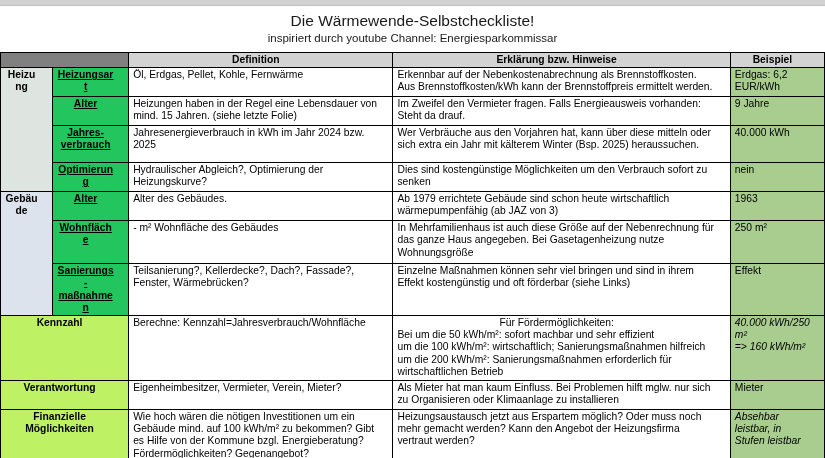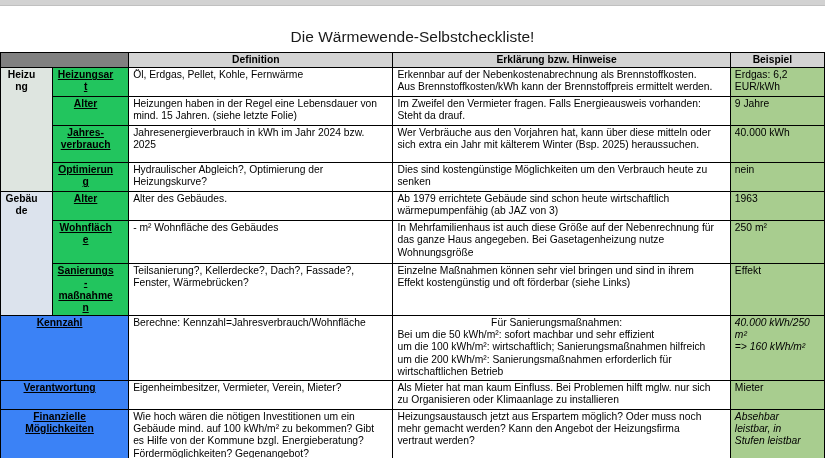--- a/index.html
+++ b/index.html
@@ -21,21 +21,21 @@
     background: #ffffff;
     overflow: hidden;
   }
   .topbar {
     height: 5px;
     background: #d2d2d2;
     border-bottom: 1px solid #c0c0c0;
   }
   .title-block {
     text-align: center;
-    padding-top: 21px;
+    padding-top: 5px;
   }
   .doc-title {
     font-size: 15.5px;
     line-height: 19px;
     font-weight: 400;
     color: #1a1a1a;
   }
   .doc-subtitle {
     font-size: 11.5px;
     line-height: 15px;
@@ -75,21 +75,21 @@
   
   .grp {
     text-align: center;
     vertical-align: middle;
     font-weight: bold;
     font-size: 11px;
     line-height: 13px;
   }
   .grp-heizung { background: #dee5e0; }
   .grp-gebaeude { background: #dce3ed; }
-  .grp-green { background: #3b82f6; text-decoration: underline; }
+  .grp-green { background: #bef264; }
   
   .sub {
     text-align: center;
     vertical-align: middle;
     font-weight: bold;
     font-size: 10.5px;
     line-height: 12.5px;
     background: #22c55e;
     text-decoration: underline;
   }
@@ -113,20 +113,21 @@
 </style>
 </head>
 <body>
 
 <div class="page">
 
   <div class="topbar"></div>
 
   <div class="title-block">
     <div class="doc-title">Die Wärmewende-Selbstcheckliste!</div>
+    <div class="doc-subtitle">inspiriert durch youtube Channel: Energiesparkommissar</div>
   </div>
 
   <table class="checklist">
     <colgroup>
       <col style="width:52px">
       <col style="width:76px">
       <col style="width:264px">
       <col style="width:337px">
       <col style="width:94px">
     </colgroup>
@@ -155,21 +156,21 @@
       </tr>
       <tr>
         <td class="sub" style="height:34px">Jahres-<br>verbrauch</td>
         <td class="body-cell">Jahresenergieverbrauch in kWh im Jahr 2024 bzw. 2025</td>
         <td class="body-cell">Wer Verbräuche aus den Vorjahren hat, kann über diese mitteln oder sich extra ein Jahr mit kälterem Winter (Bsp. 2025) heraussuchen.</td>
         <td class="example">40.000 kWh</td>
       </tr>
       <tr>
         <td class="sub" style="height:26px">Optimierung</td>
         <td class="body-cell">Hydraulischer Abgleich?, Optimierung der Heizungskurve?</td>
-        <td class="body-cell">Dies sind kostengünstige Möglichkeiten um den Verbrauch heute zu senken</td>
+        <td class="body-cell">Dies sind kostengünstige Möglichkeiten um den Verbrauch sofort zu senken</td>
         <td class="example">nein</td>
       </tr>
 
       <tr>
         <td class="grp grp-gebaeude" rowspan="3">Gebäude</td>
         <td class="sub" style="height:26px">Alter</td>
         <td class="body-cell"> Alter des Gebäudes.</td>
         <td class="body-cell">Ab 1979 errichtete Gebäude sind schon heute wirtschaftlich wärmepumpenfähig (ab JAZ von 3)</td>
         <td class="example"> 1963</td>
       </tr>
@@ -183,21 +184,21 @@
         <td class="sub" style="height:34px">Sanierungs-<br>maßnahmen</td>
         <td class="body-cell">Teilsanierung?, Kellerdecke?, Dach?, Fassade?, Fenster, Wärmebrücken?</td>
         <td class="body-cell">Einzelne Maßnahmen können sehr viel bringen und sind in ihrem Effekt kostengünstig und oft förderbar (siehe Links)</td>
         <td class="example">Effekt</td>
       </tr>
 
       <tr>
         <td class="grp grp-green" colspan="2" style="height:62px">Kennzahl</td>
         <td class="body-cell">Berechne: Kennzahl=Jahresverbrauch/Wohnfläche</td>
         <td class="body-cell">
-          <div class="centerline">Für Sanierungsmaßnahmen:</div>
+          <div class="centerline">Für Fördermöglichkeiten:</div>
           <div>Bei um die  50 kWh/m²: sofort machbar und sehr effizient<br>um die 100 kWh/m²: wirtschaftlich; Sanierungsmaßnahmen hilfreich<br>um die 200 kWh/m²: Sanierungsmaßnahmen erforderlich für wirtschaftlichen Betrieb</div>
         </td>
         <td class="example wrap">40.000 kWh/250 m²<br>=&gt; 160 kWh/m²</td>
       </tr>
 
       <tr>
         <td class="grp grp-green" colspan="2" style="height:26px">Verantwortung</td>
         <td class="body-cell">Eigenheimbesitzer, Vermieter, Verein, Mieter?</td>
         <td class="body-cell">Als Mieter hat man kaum Einfluss. Bei Problemen hilft mglw. nur sich zu Organisieren oder Klimaanlage zu installieren</td>
         <td class="example">Mieter</td>

